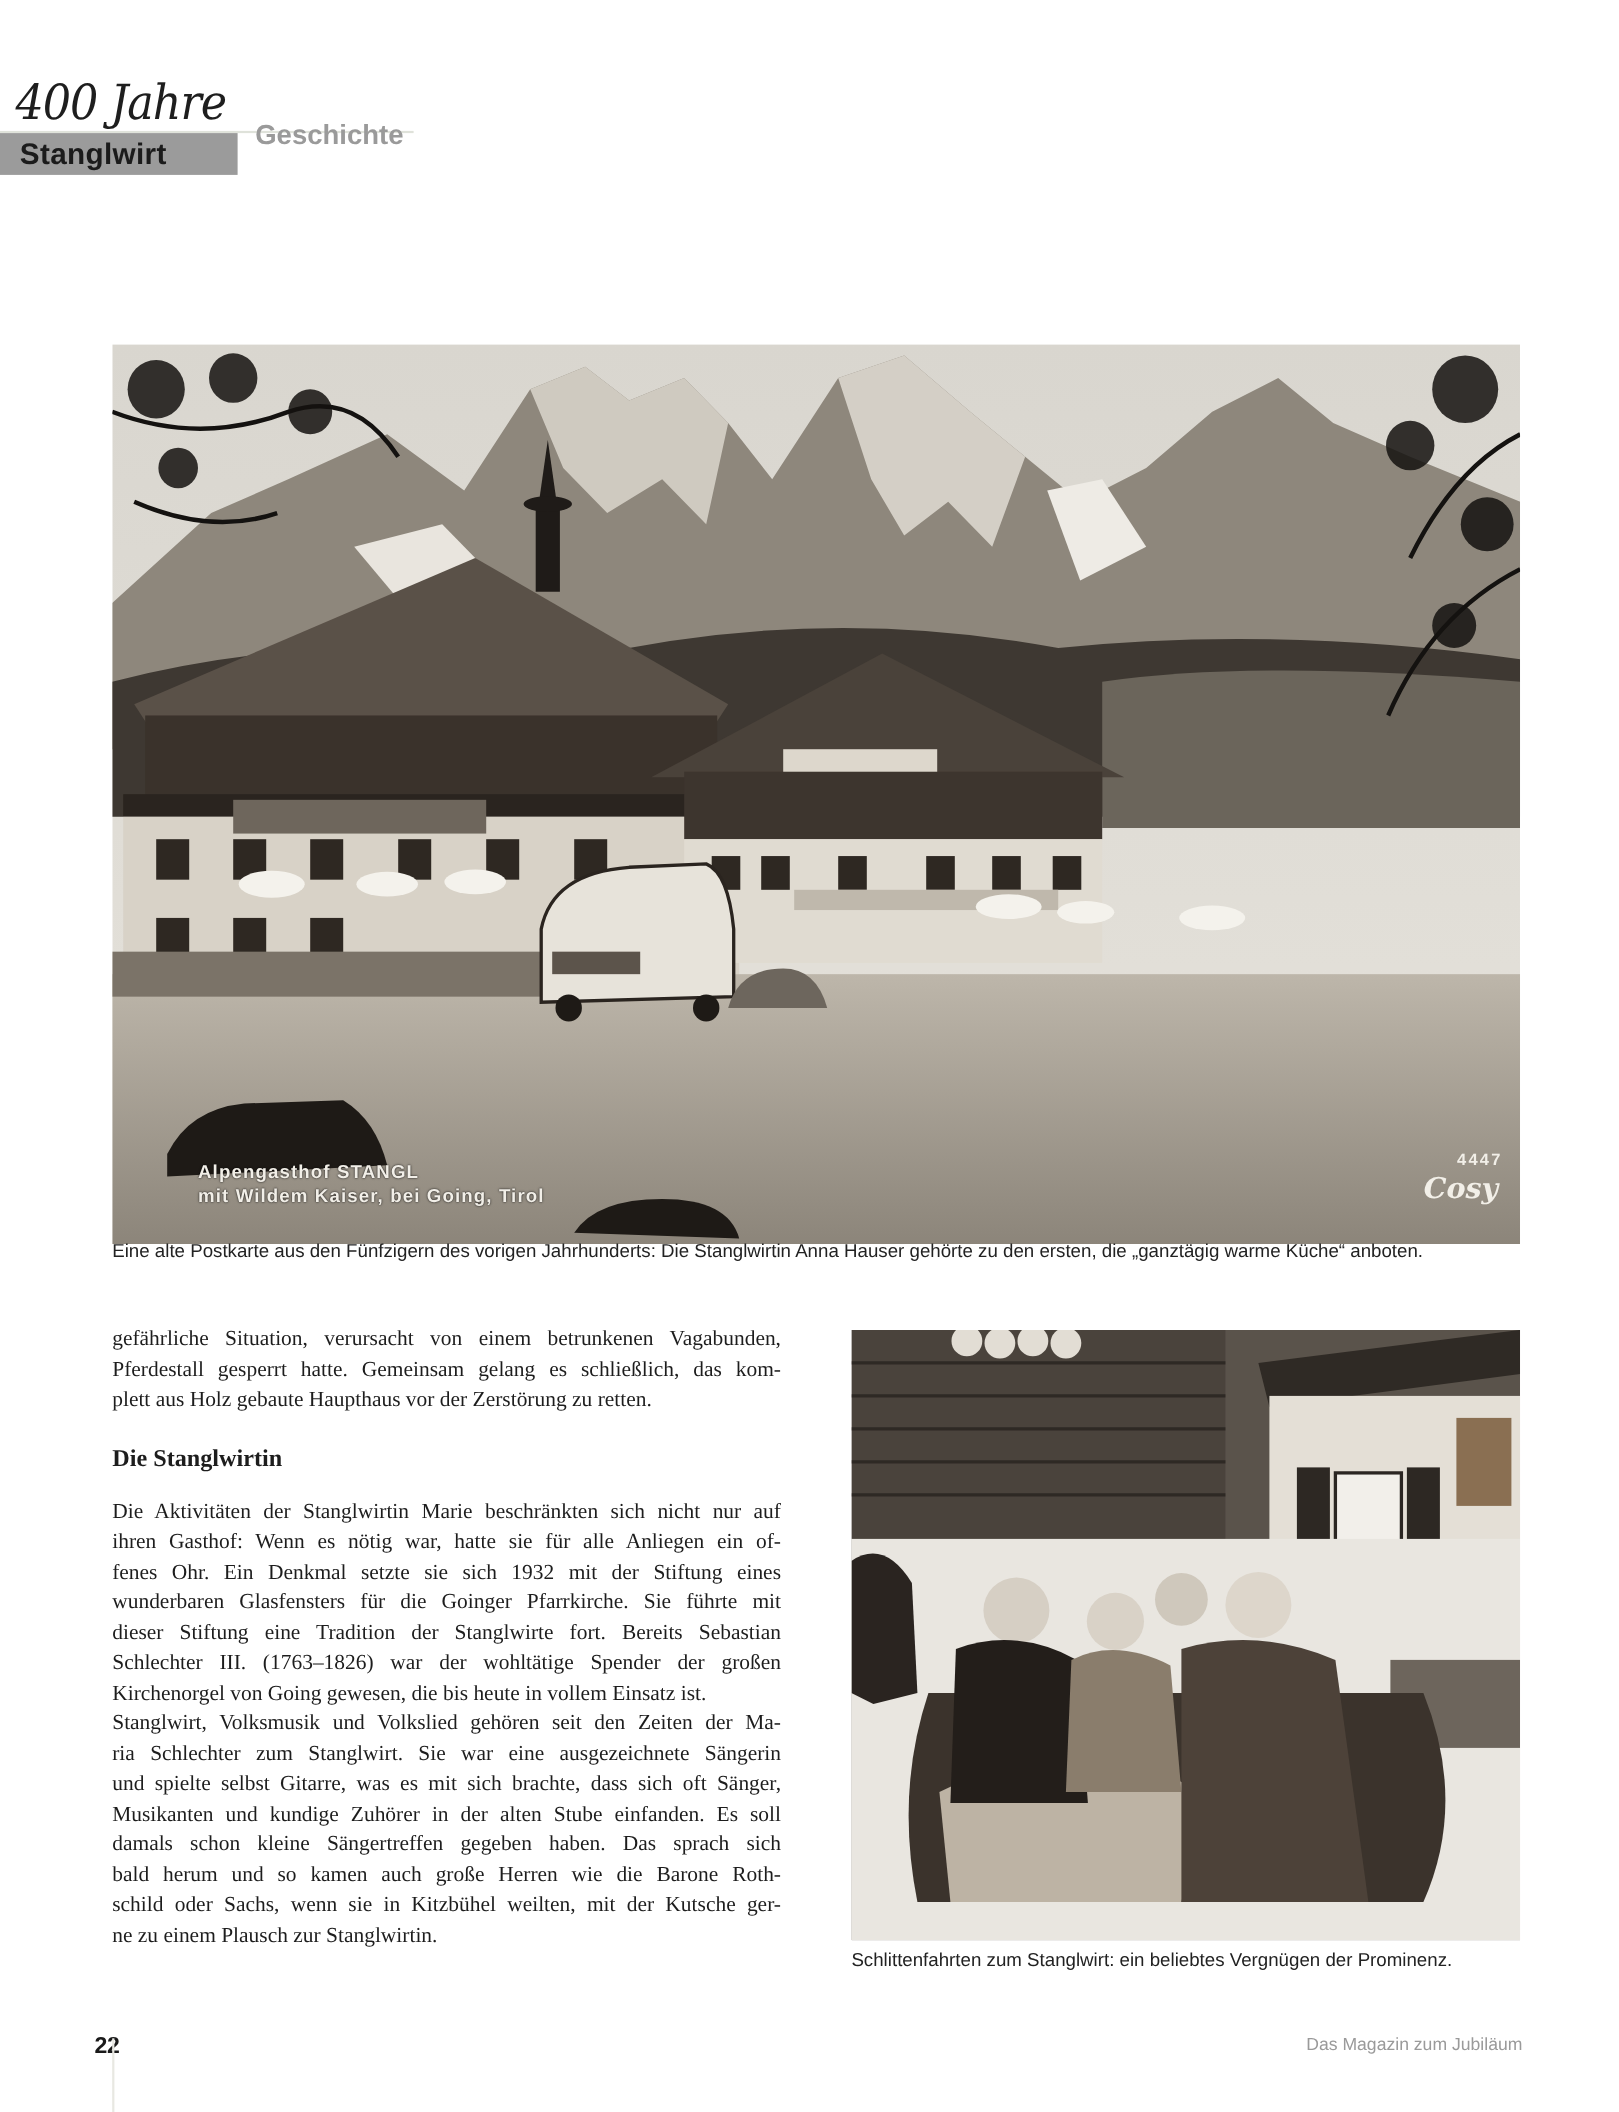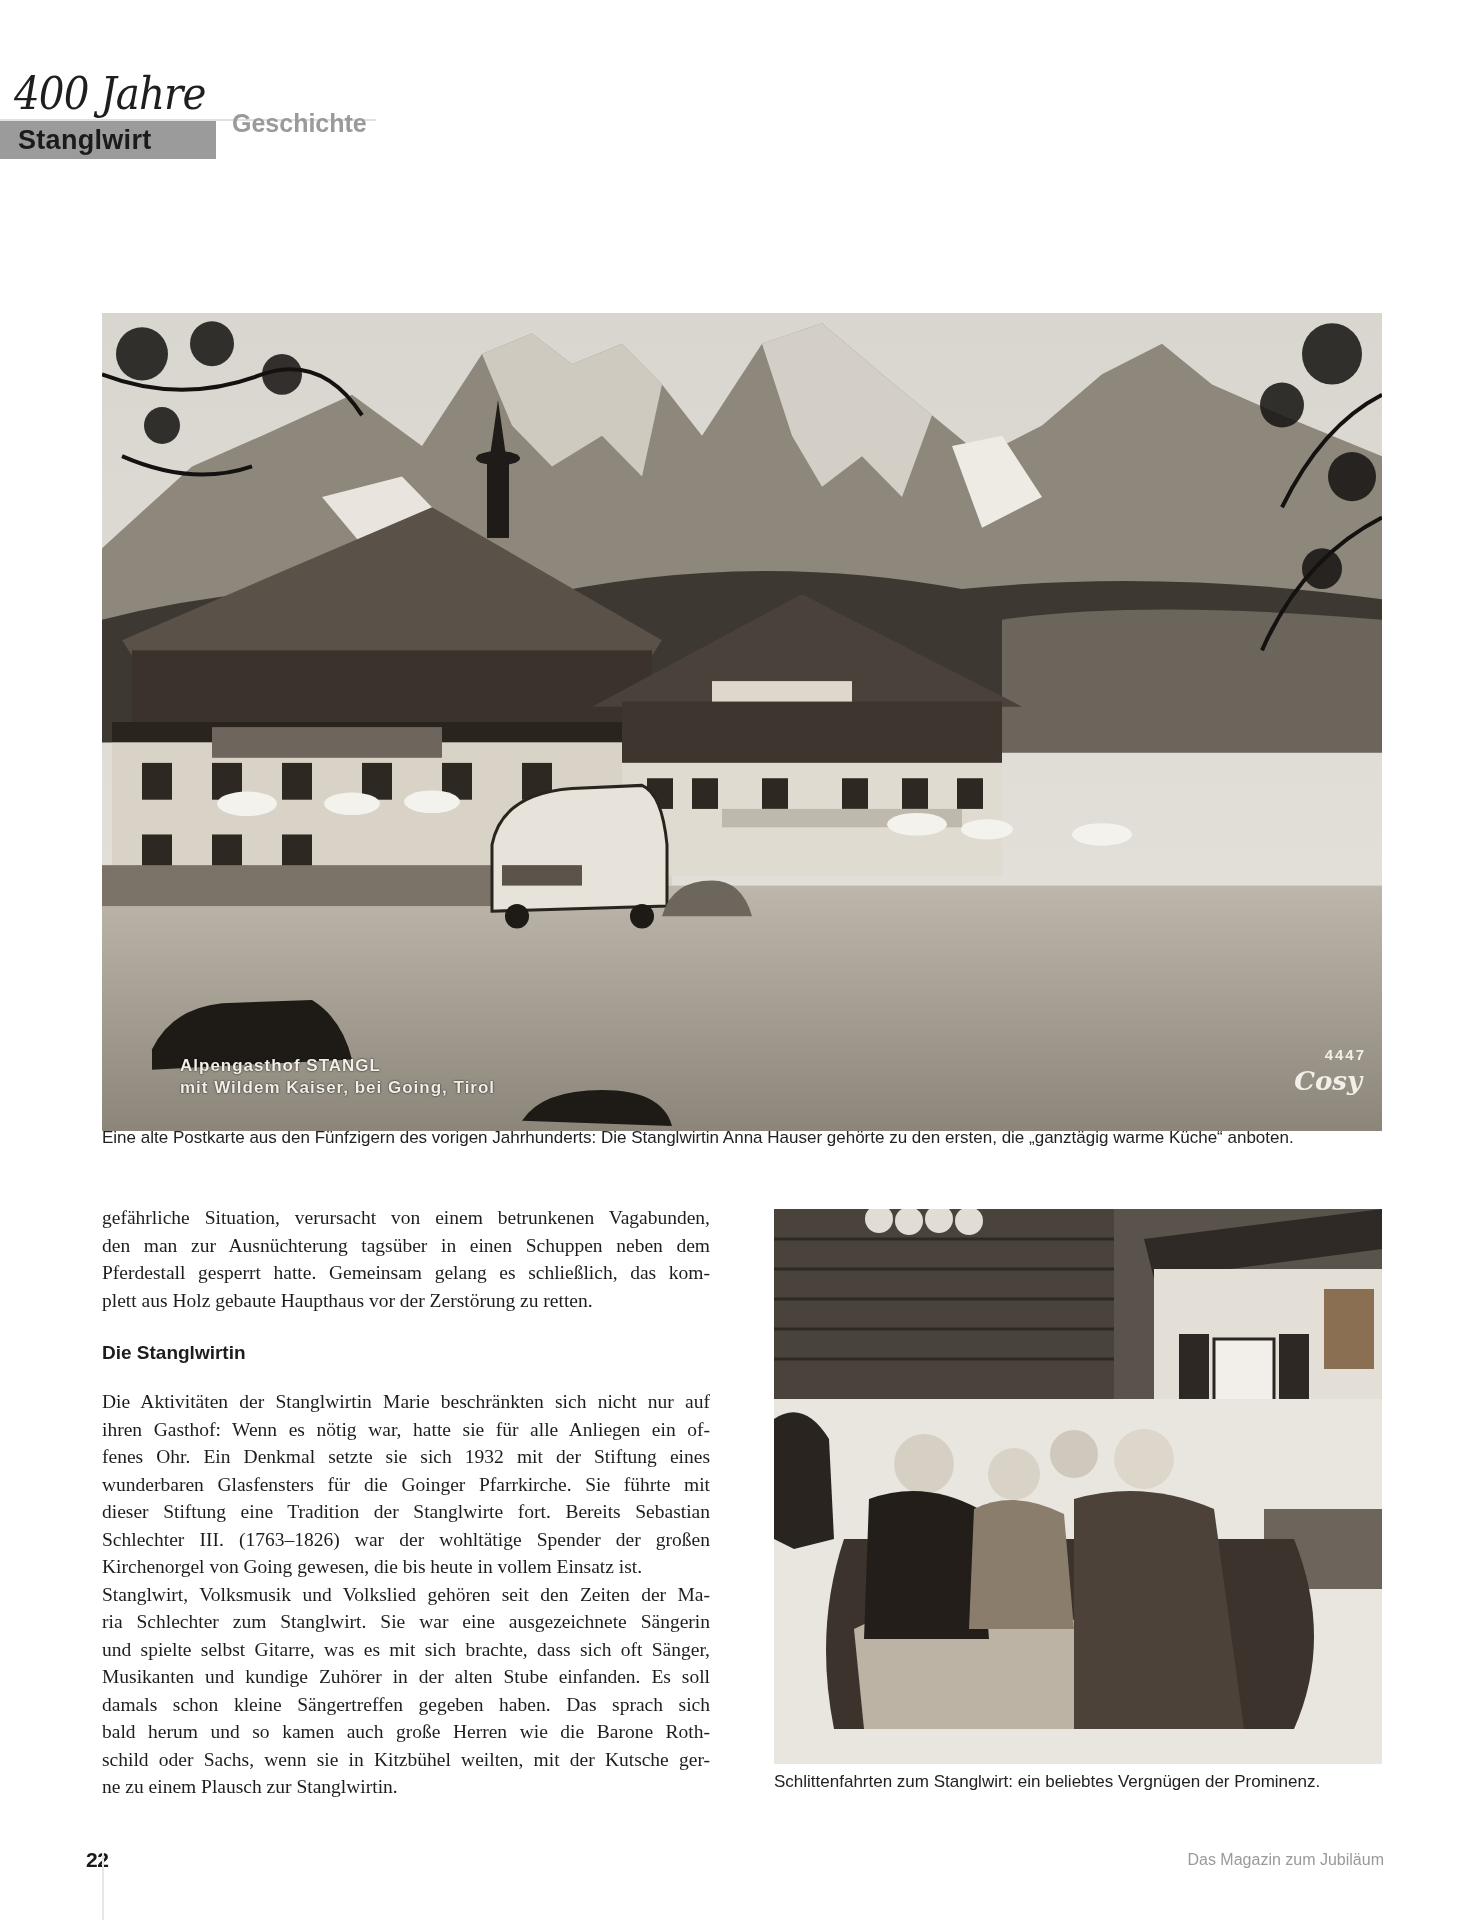--- a/index.html
+++ b/index.html
@@ -24,21 +24,21 @@
     
     .caption { position: absolute; font-family: "Liberation Sans", sans-serif; font-size: 17px; color: #222; line-height: 20px; white-space: nowrap; }
     .caption-top { left: 102px; top: 1128px; }
     .caption-bottom { left: 774px; top: 1772px; }
 
     
     .column { position: absolute; left: 102px; top: 1204px; width: 608px; font-family: "Liberation Serif", serif; font-size: 19.5px; line-height: 27.5px; color: #1d1d1d; }
     .column p { margin: 0; text-align: justify; }
     .line { display: block; text-align: justify; text-align-last: justify; white-space: nowrap; }
     .line.last { text-align-last: left; }
-    .subhead { font-family: Liberation Sans, sans-serif; font-weight: bold; font-size: 19px; color: #1d1d1d; margin: 26px 0 22px 0; line-height: 26px; }
+    .subhead { font-family: Liberation Serif, serif; font-weight: bold; font-size: 22px; color: #1d1d1d; margin: 26px 0 22px 0; line-height: 26px; }
 
     
     .folio { position: absolute; left: 58px; top: 1848px; font-family: "Liberation Sans", sans-serif; font-weight: 900; font-size: 21px; color: #1a1a1a; letter-spacing: -0.5px; margin-left: 28px; }
     .folio-rule { position: absolute; left: 102px; top: 1853px; width: 2px; height: 67px; background: #e8e8e2; }
     .footer-title { position: absolute; right: 88px; top: 1851px; font-family: "Liberation Sans", sans-serif; font-size: 16px; color: #9a9a9a; }
   </style>
 </head>
 <body>
 
 <div class="hdr-script">400 Jahre</div>
@@ -148,21 +148,20 @@
     <div>mit Wildem Kaiser, bei Going, Tirol</div>
   </div>
   <div class="postcard-number">4447</div>
   <div class="postcard-logo">Cosy</div>
 </div>
 <div class="caption caption-top">Eine alte Postkarte aus den Fünfzigern des vorigen Jahrhunderts: Die Stanglwirtin Anna Hauser gehörte zu den ersten, die „ganztägig warme Küche“ anboten.</div>
 
 <div class="column">
   <p>
     <span class="line">gefährliche Situation, verursacht von einem betrunkenen Vagabunden,</span>
-    <span class="line">den man zur Ausnüchterung tagsüber in einen Schuppen neben dem</span>
     <span class="line">Pferdestall gesperrt hatte. Gemeinsam gelang es schließlich, das kom-</span>
     <span class="line last">plett aus Holz gebaute Haupthaus vor der Zerstörung zu retten.</span>
   </p>
   <div class="subhead">Die Stanglwirtin</div>
   <p>
     <span class="line">Die Aktivitäten der Stanglwirtin Marie beschränkten sich nicht nur auf</span>
     <span class="line">ihren Gasthof: Wenn es nötig war, hatte sie für alle Anliegen ein of-</span>
     <span class="line">fenes Ohr. Ein Denkmal setzte sie sich 1932 mit der Stiftung eines</span>
     <span class="line">wunderbaren Glasfensters für die Goinger Pfarrkirche. Sie führte mit</span>
     <span class="line">dieser Stiftung eine Tradition der Stanglwirte fort. Bereits Sebastian</span>

